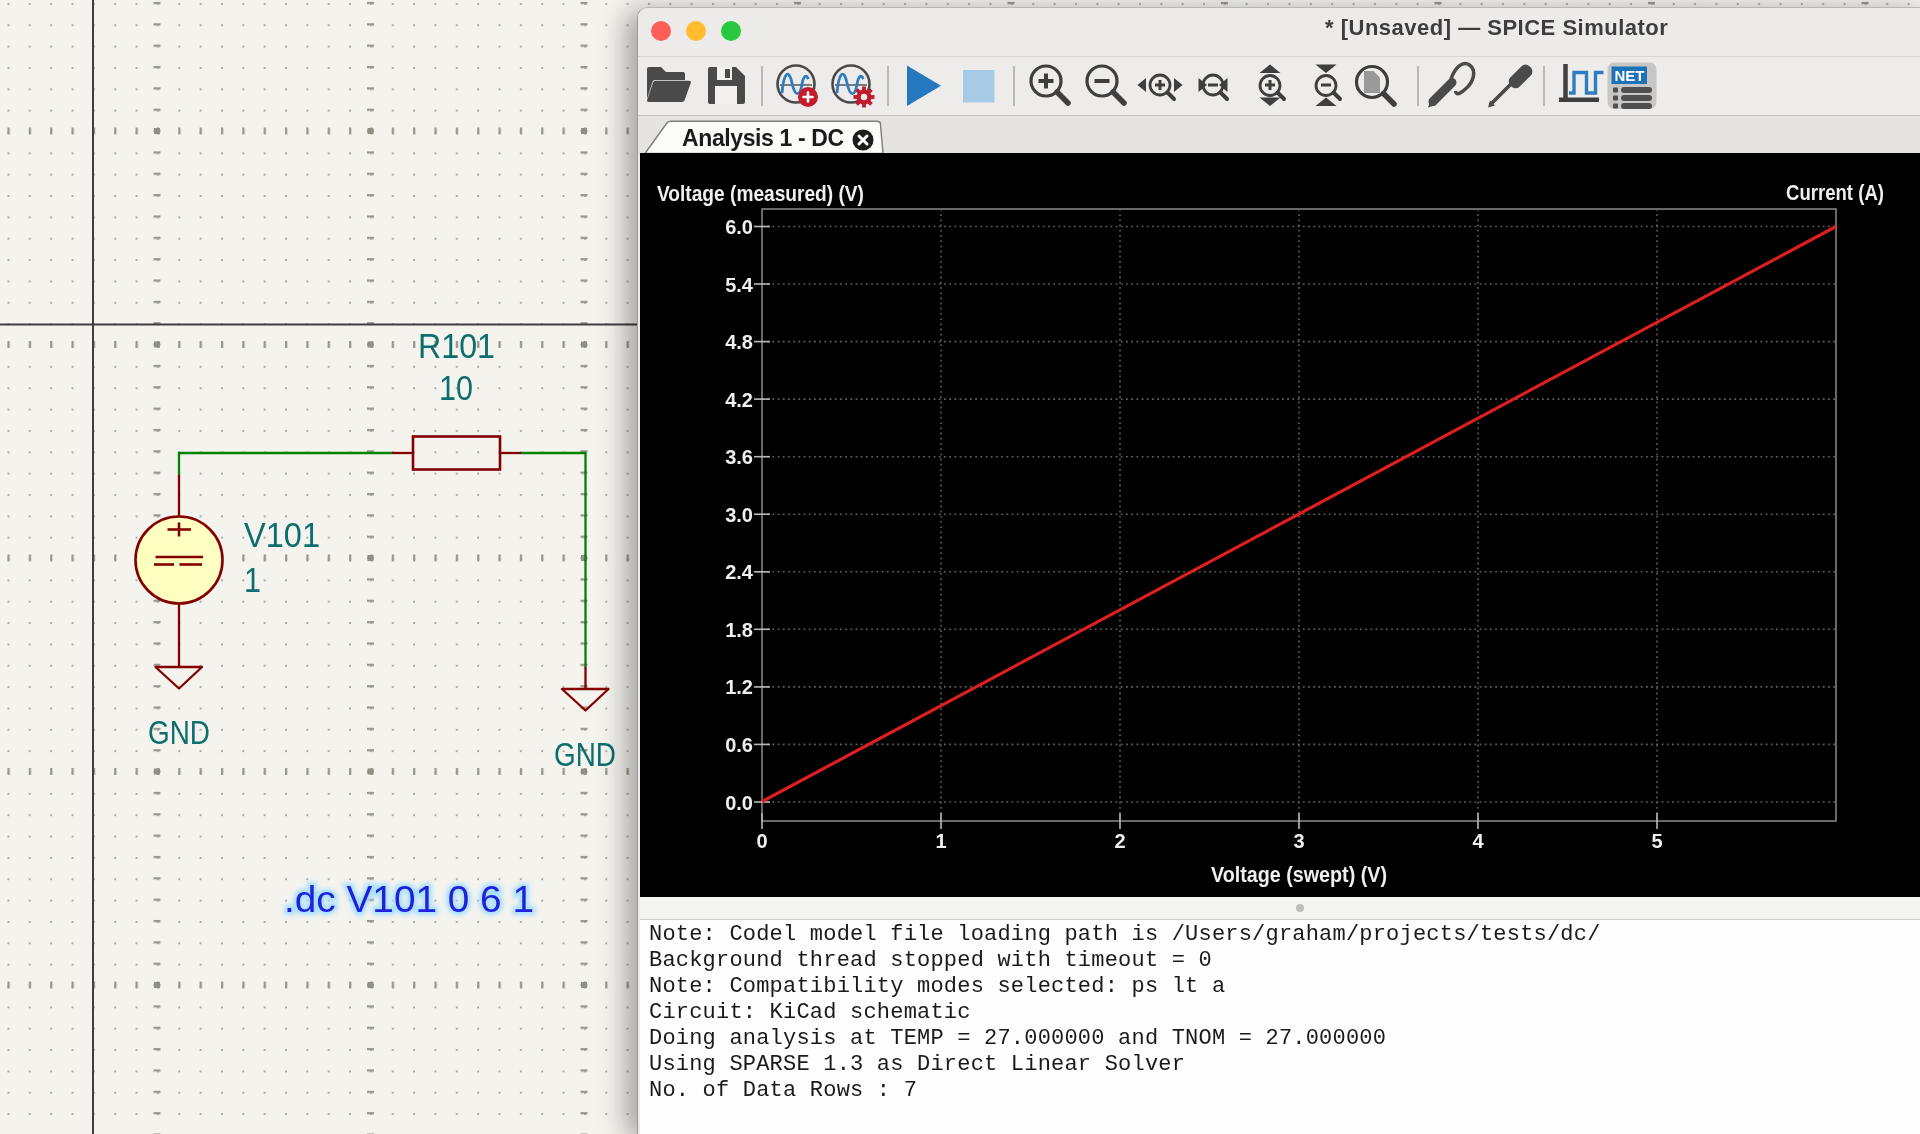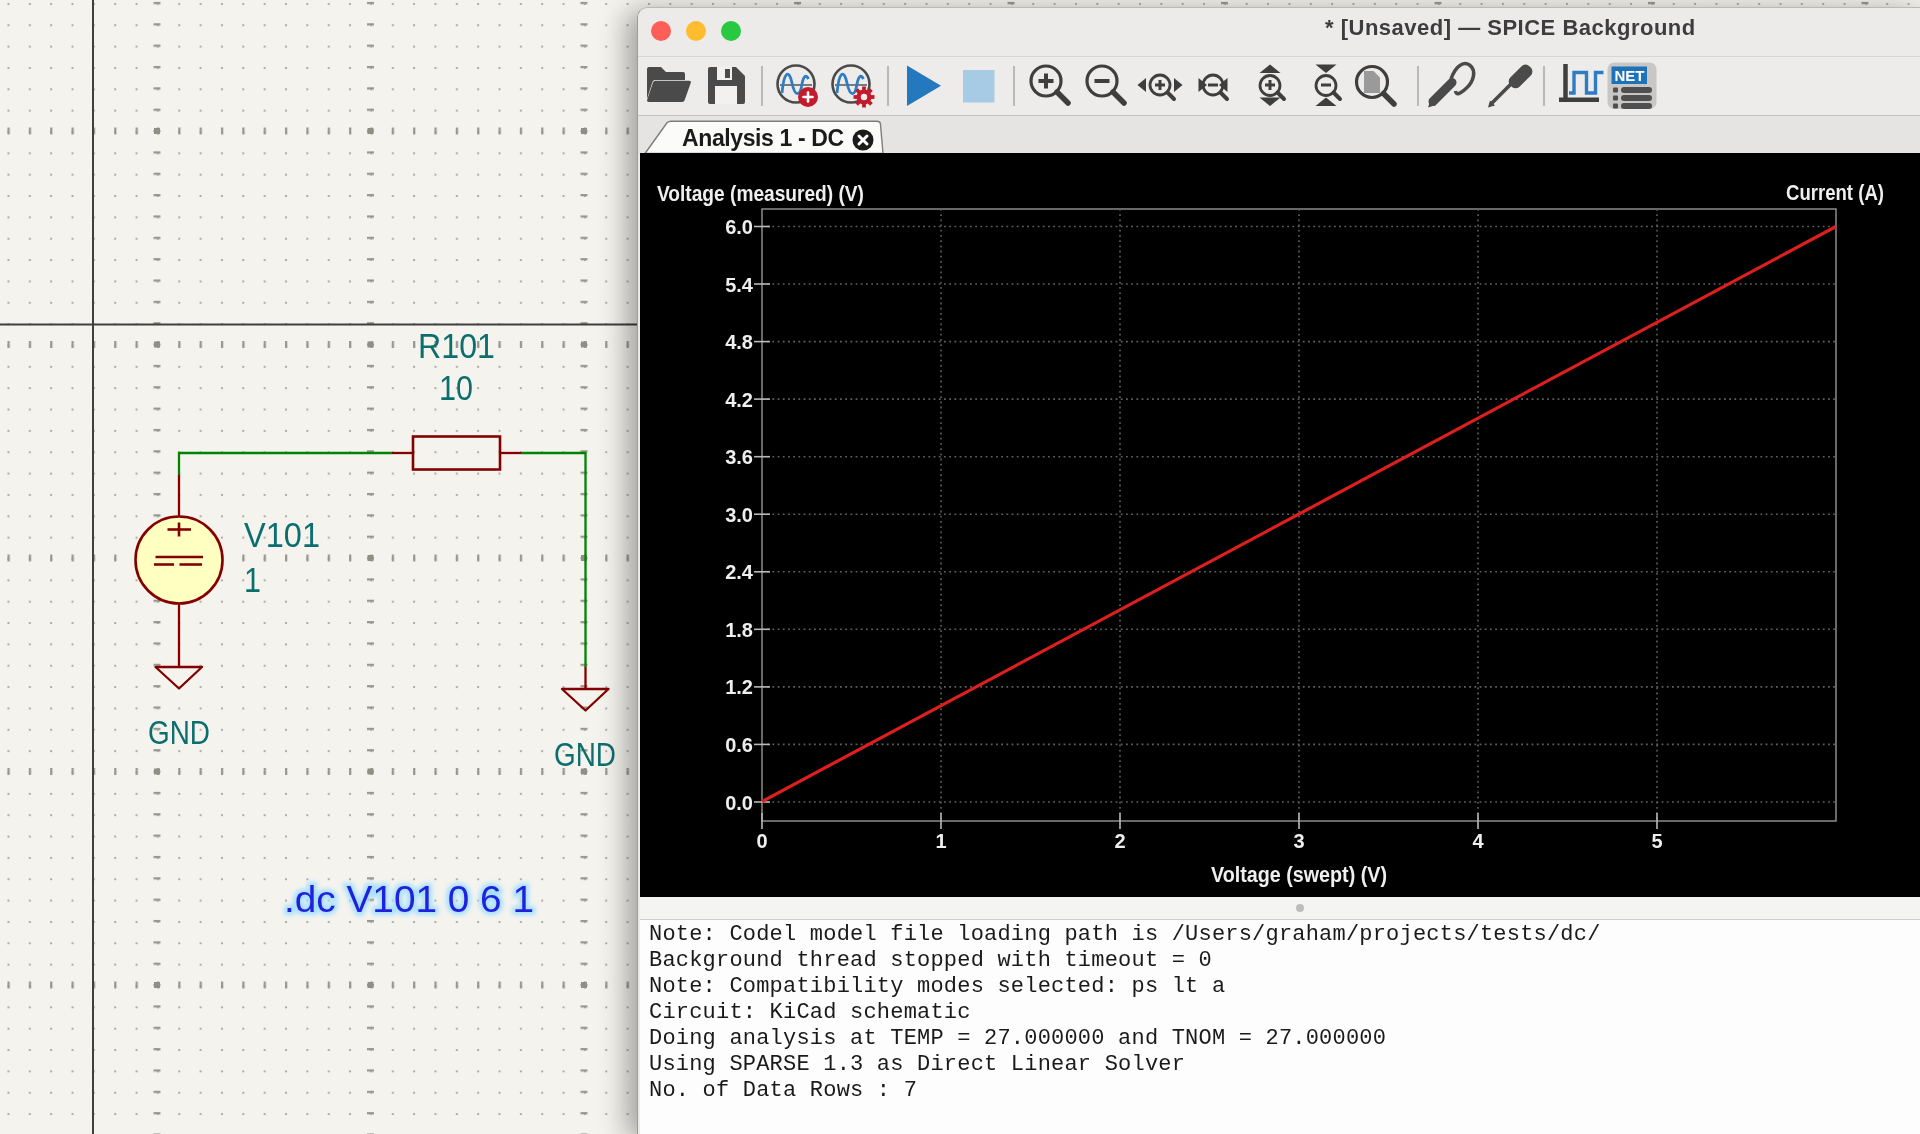--- a/index.html
+++ b/index.html
@@ -85,21 +85,21 @@
     <text x="284" y="912" font-size="36.5" textLength="250" lengthAdjust="spacingAndGlyphs" fill="#A6E0FF" stroke="#A6E0FF" stroke-width="6" filter="url(#glow)">.dc V101 0 6 1</text>
     <text x="284" y="912" font-size="36.5" textLength="250" lengthAdjust="spacingAndGlyphs" fill="#2121DC">.dc V101 0 6 1</text>
   </g>
 </svg>
 
 <div id="win">
   <div id="titlebar">
     <div class="tl" style="left:14px;background:#FF5F57;"></div>
     <div class="tl" style="left:49px;background:#FEBC2E;"></div>
     <div class="tl" style="left:84px;background:#28C840;"></div>
-    <div id="title">* [Unsaved] — SPICE Background</div>
+    <div id="title">* [Unsaved] — SPICE Simulator</div>
   </div>
   <div id="toolbar">
     <svg width="1290" height="58" viewBox="637 56 1290 58">
 
       <g stroke="#ADADAB" stroke-width="1.6">
         <line x1="762" y1="65" x2="762" y2="105"></line>
         <line x1="888" y1="65" x2="888" y2="105"></line>
         <line x1="1014" y1="65" x2="1014" y2="105"></line>
         <line x1="1418" y1="65" x2="1418" y2="105"></line>
         <line x1="1544" y1="65" x2="1544" y2="105"></line>

